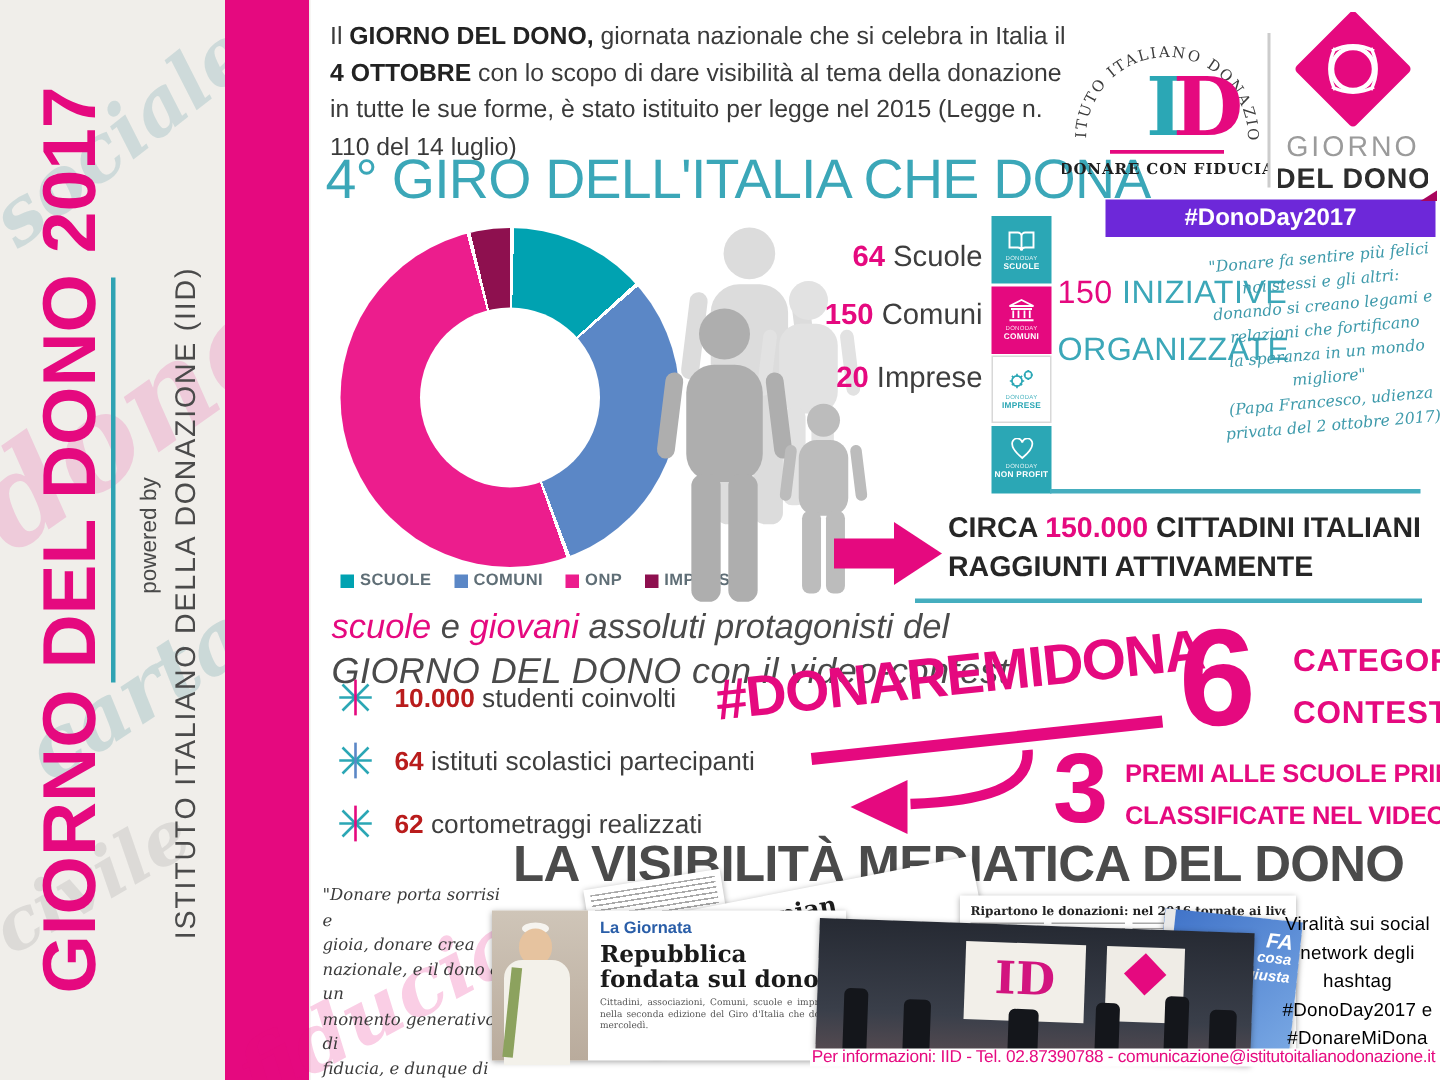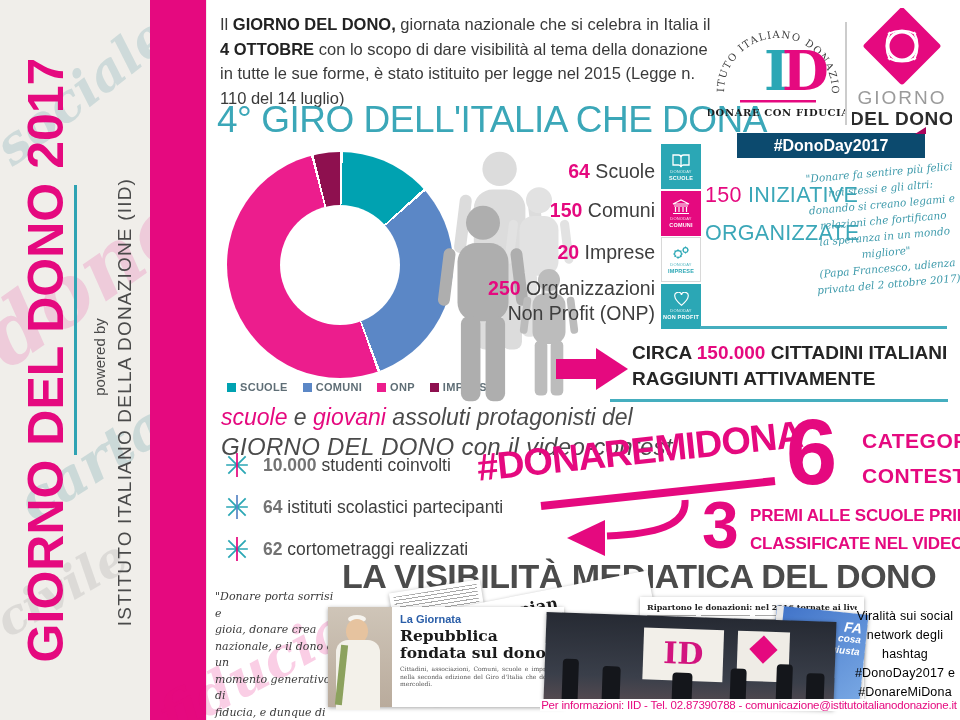--- a/index.html
+++ b/index.html
@@ -24,21 +24,21 @@
          transform:rotate(-90deg);font-size:19px;letter-spacing:1.2px;color:#4a4a4a;white-space:nowrap;}
   .pink-bar{left:150px;top:0;width:56px;height:720px;background:#e5097f;}
 
   
   .intro{left:220px;top:12px;width:494px;font-size:16.5px;line-height:24.5px;color:#3a3a3a;}
   .intro b{color:#222;}
   .heading{left:217px;top:99px;font-size:37px;font-weight:400;letter-spacing:-.5px;color:#3ba7b8;white-space:nowrap;}
 
   
   .sep-line{left:845px;top:22px;width:2px;height:103px;background:#cccccc;}
-  .banner{left:737px;top:133px;width:188px;height:25px;background:#0c4a6e;text-align:center;
+  .banner{left:737px;top:133px;width:220px;height:25px;background:#6d28d9;text-align:center;
           line-height:25px;color:#fff;font-weight:bold;font-size:16px;}
   .banner .fold{position:absolute;right:-1px;top:-6px;width:0;height:0;
                 border-left:11px solid transparent;border-bottom:7px solid #a9055d;}
 
   
   .donut{left:227px;top:152px;width:226px;height:226px;border-radius:50%;}
   .donut-hole{left:280px;top:205px;width:120px;height:120px;border-radius:50%;background:#fff;}
   .legend{left:227px;top:381px;display:flex;gap:15px;}
   .legend .item{display:flex;align-items:center;gap:4px;font-size:11px;font-weight:bold;
                 color:#5f6e76;letter-spacing:.3px;}
@@ -73,21 +73,21 @@
   .arrow-shaft{left:556px;top:359px;width:40px;height:20px;background:#e5097f;}
   .arrow-head{left:596px;top:348px;width:0;height:0;border-top:21px solid transparent;
               border-bottom:21px solid transparent;border-left:32px solid #e5097f;}
 
   
   .prota{left:221px;top:402px;font-style:italic;font-size:23px;line-height:30px;color:#4a4a4a;white-space:nowrap;}
   .prota .pk{color:#e5097f;}
   .prota .l2{font-size:24px;letter-spacing:.3px;}
   .bullet-star{position:absolute;left:224px;}
   .bullet-txt{position:absolute;left:263px;font-size:17.5px;color:#3e3e3e;white-space:nowrap;}
-  .bullet-txt b{color:#737373;}
+  .bullet-txt b{color:#b91c1c;}
 
   
   .hashtag{left:475px;top:447px;font-size:38px;font-weight:800;letter-spacing:-1px;color:#e5097f;
            transform:rotate(-6deg);transform-origin:left top;white-space:nowrap;}
   .num6{left:786px;top:406px;font-size:92px;line-height:92px;font-weight:bold;color:#e5097f;}
   .cat1{left:862px;top:429px;font-size:21px;font-weight:bold;letter-spacing:.5px;color:#e5097f;}
   .cat2{left:862px;top:464px;font-size:21px;font-weight:bold;letter-spacing:.5px;color:#e5097f;}
   .num3{left:702px;top:492px;font-size:66px;line-height:66px;font-weight:bold;color:#e5097f;}
   .premi{position:absolute;left:750px;font-size:17px;font-weight:bold;letter-spacing:-.2px;color:#e5097f;white-space:nowrap;}
 
@@ -220,21 +220,20 @@
     </defs>
     <use href="#person" transform="translate(22,2) scale(1.72)" fill="#dcdcdc"></use>
     <use href="#person" transform="translate(74,38) scale(1.3)" fill="#e2e2e2"></use>
     <use href="#person" transform="translate(6,56) scale(1.7)" fill="#aeaeae"></use>
     <use href="#person" transform="translate(90,120) scale(1.1)" fill="#bcbcbc"></use>
   </svg>
 
   <div class="stat" style="top:160px;text-align:center;"><b>64</b><span> Scuole</span></div>
   <div class="stat" style="top:199px;"><b>150</b><span> Comuni</span></div>
   <div class="stat" style="top:241px;"><b>20</b><span> Imprese</span></div>
-  <div class="stat two" style="top:276px;"><b>250</b><span> Organizzazioni</span><br><span>Non Profit (ONP)</span></div>
 
   <div class="abs badges">
     <div class="badge teal">
       <svg width="20" height="15" viewBox="0 0 20 15">
           <path d="M2,2 h5.5 a2.5,2.5 0 0 1 2.5,2.5 a2.5,2.5 0 0 1 2.5,-2.5 H18 v10 h-5.5 a2.5,2.5 0 0 0 -2.5,2 a2.5,2.5 0 0 0 -2.5,-2 H2 z M10,4.5 V13" fill="none" stroke="#fff" stroke-width="1.3"></path>
         </svg>
       <span class="tiny">DONODAY</span>
       <span class="nm">SCUOLE</span>
     </div>
     <div class="badge pink">

